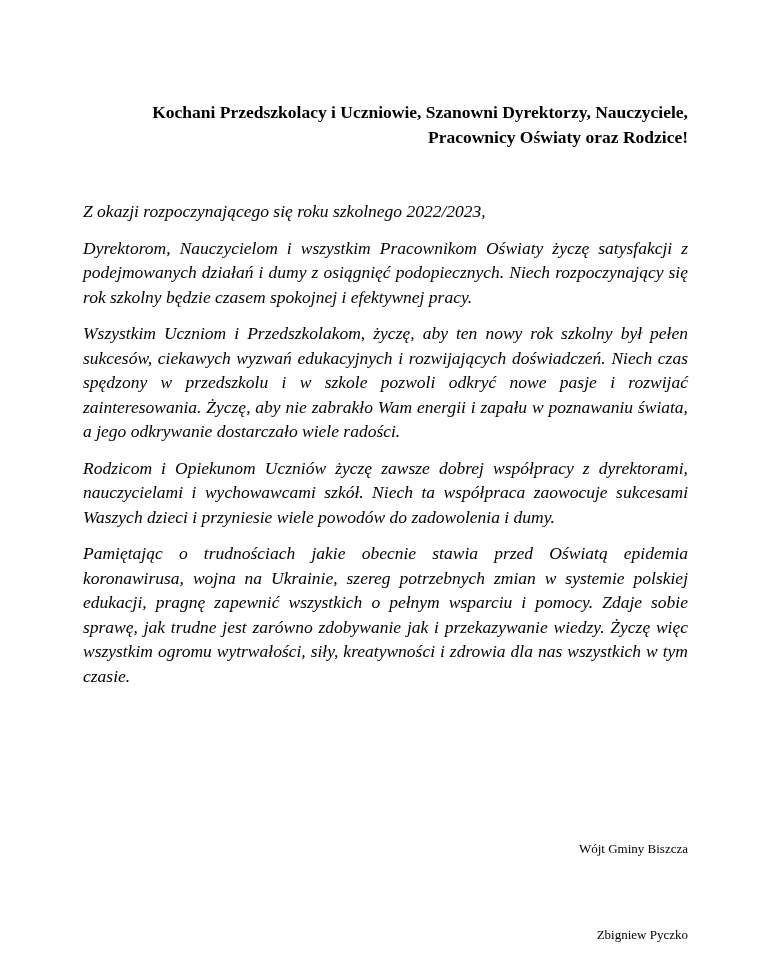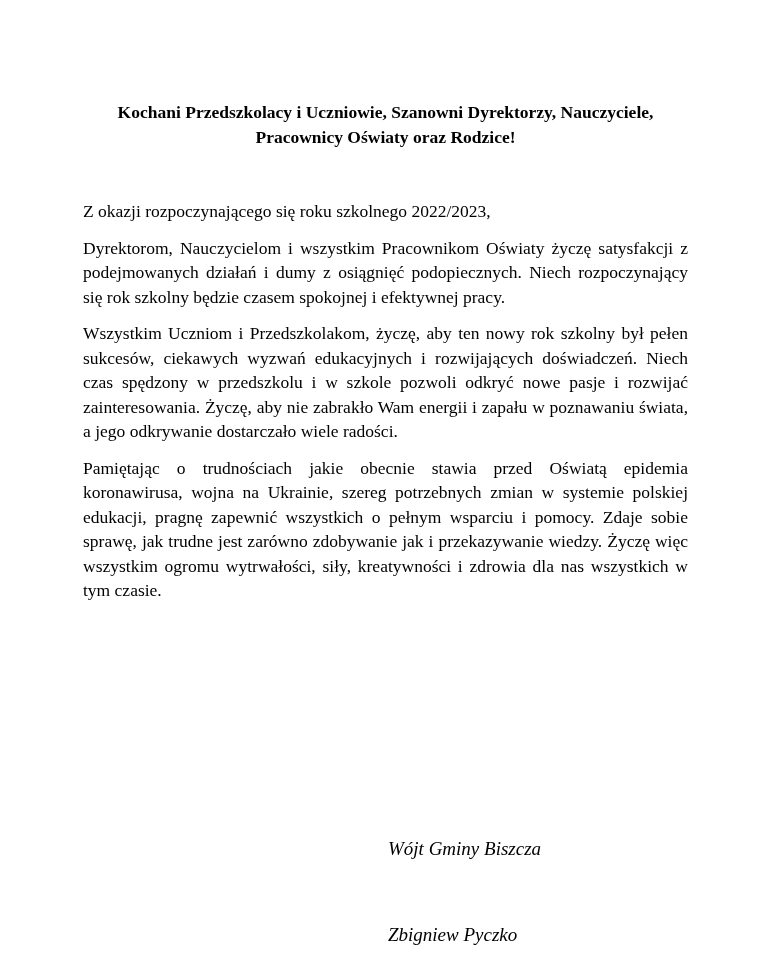--- a/index.html
+++ b/index.html
@@ -19,66 +19,68 @@
       position: absolute;
       left: 83px;
       top: 0;
       width: 605px;
     }
     .heading {
       position: absolute;
       left: 0;
       top: 100px;
       width: 605px;
-      text-align: center;
+      text-align: right;
       font-weight: bold;
       font-size: 17.5px;
       line-height: 25px;
       margin: 0;
     }
     .heading span { display: block; }
     .body {
       position: absolute;
       left: 0;
       top: 199px;
       width: 605px;
       font-size: 17.5px;
       line-height: 24.5px;
+      font-style: italic;
     }
     .body p {
       margin: 0 0 12px 0;
       text-align: justify;
     }
     .body p.greeting {
       margin-bottom: 12px;
       text-align: left;
     }
     .signature {
       position: absolute;
       right: 0;
       width: 300px;
-      font-style: italic;
-      font-size: 19px;
+      text-align: right;
+      font-size: 13px;
       line-height: 24px;
       margin: 0;
     }
     .sig-title { top: 837px; }
     .sig-name { top: 875px; margin-top: 48px; }
   </style>
 </head>
 <body>
 
 <div class="page">
   <h1 class="heading">
     <span>Kochani Przedszkolacy i Uczniowie, Szanowni Dyrektorzy, Nauczyciele,</span>
     <span>Pracownicy Oświaty oraz  Rodzice!</span>
   </h1>
 
   <div class="body">
     <p class="greeting">Z okazji rozpoczynającego się roku szkolnego 2022/2023,</p>
     <p>Dyrektorom, Nauczycielom i wszystkim Pracownikom Oświaty życzę satysfakcji z podejmowanych działań i dumy z osiągnięć podopiecznych. Niech rozpoczynający się rok szkolny będzie czasem spokojnej i efektywnej pracy.</p>
     <p>Wszystkim Uczniom i Przedszkolakom, życzę, aby ten nowy rok szkolny był pełen sukcesów, ciekawych wyzwań edukacyjnych i rozwijających doświadczeń. Niech czas spędzony w przedszkolu i w szkole pozwoli odkryć nowe pasje i rozwijać zainteresowania.  Życzę, aby nie zabrakło Wam energii  i zapału w poznawaniu świata, a jego odkrywanie dostarczało wiele radości.</p>
+    <p>Rodzicom i Opiekunom Uczniów życzę zawsze dobrej współpracy z dyrektorami, nauczycielami i wychowawcami szkół. Niech ta współpraca zaowocuje sukcesami Waszych dzieci i przyniesie wiele powodów do zadowolenia i dumy.</p>
     <p>Pamiętając o trudnościach jakie obecnie stawia przed Oświatą epidemia koronawirusa, wojna na Ukrainie, szereg potrzebnych zmian w systemie polskiej edukacji, pragnę zapewnić wszystkich o pełnym wsparciu i pomocy. Zdaje sobie sprawę, jak trudne jest zarówno zdobywanie jak i przekazywanie wiedzy. Życzę więc wszystkim ogromu wytrwałości, siły, kreatywności i zdrowia dla nas wszystkich w tym czasie.</p>
   </div>
 
   <p class="signature sig-title">Wójt Gminy Biszcza</p>
   <p class="signature sig-name">Zbigniew Pyczko</p>
 </div>
 
 </body></html>

